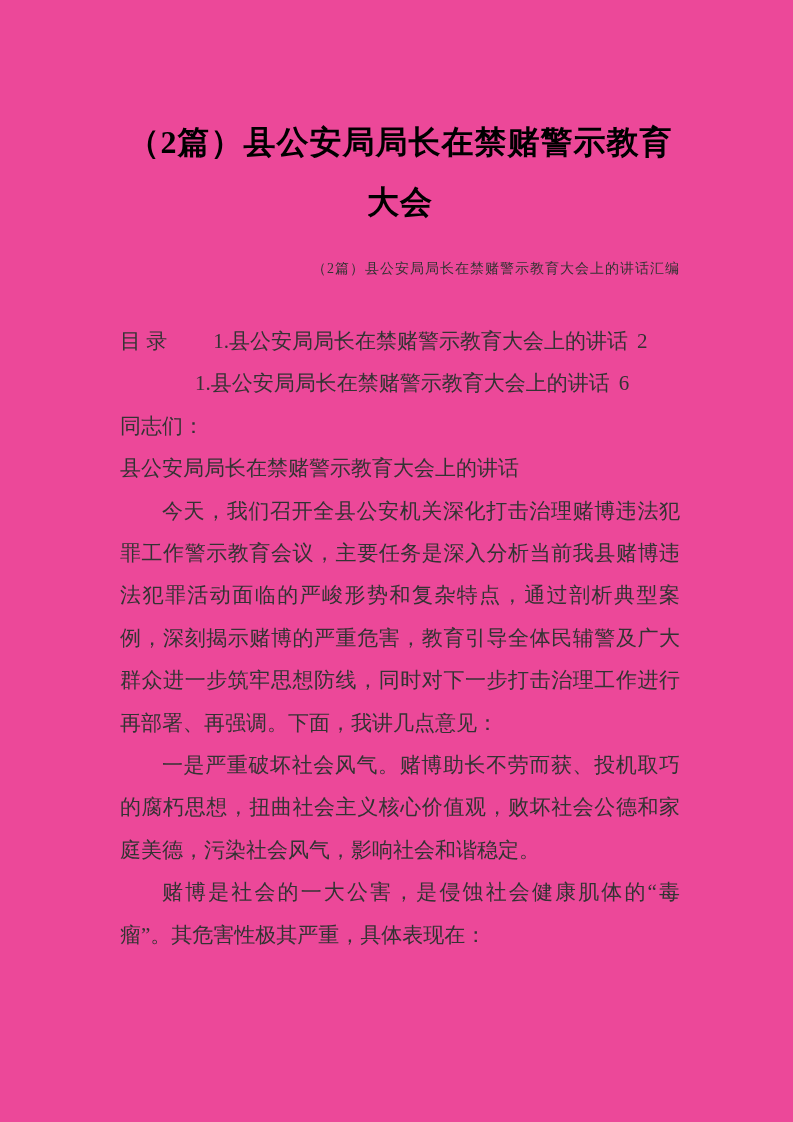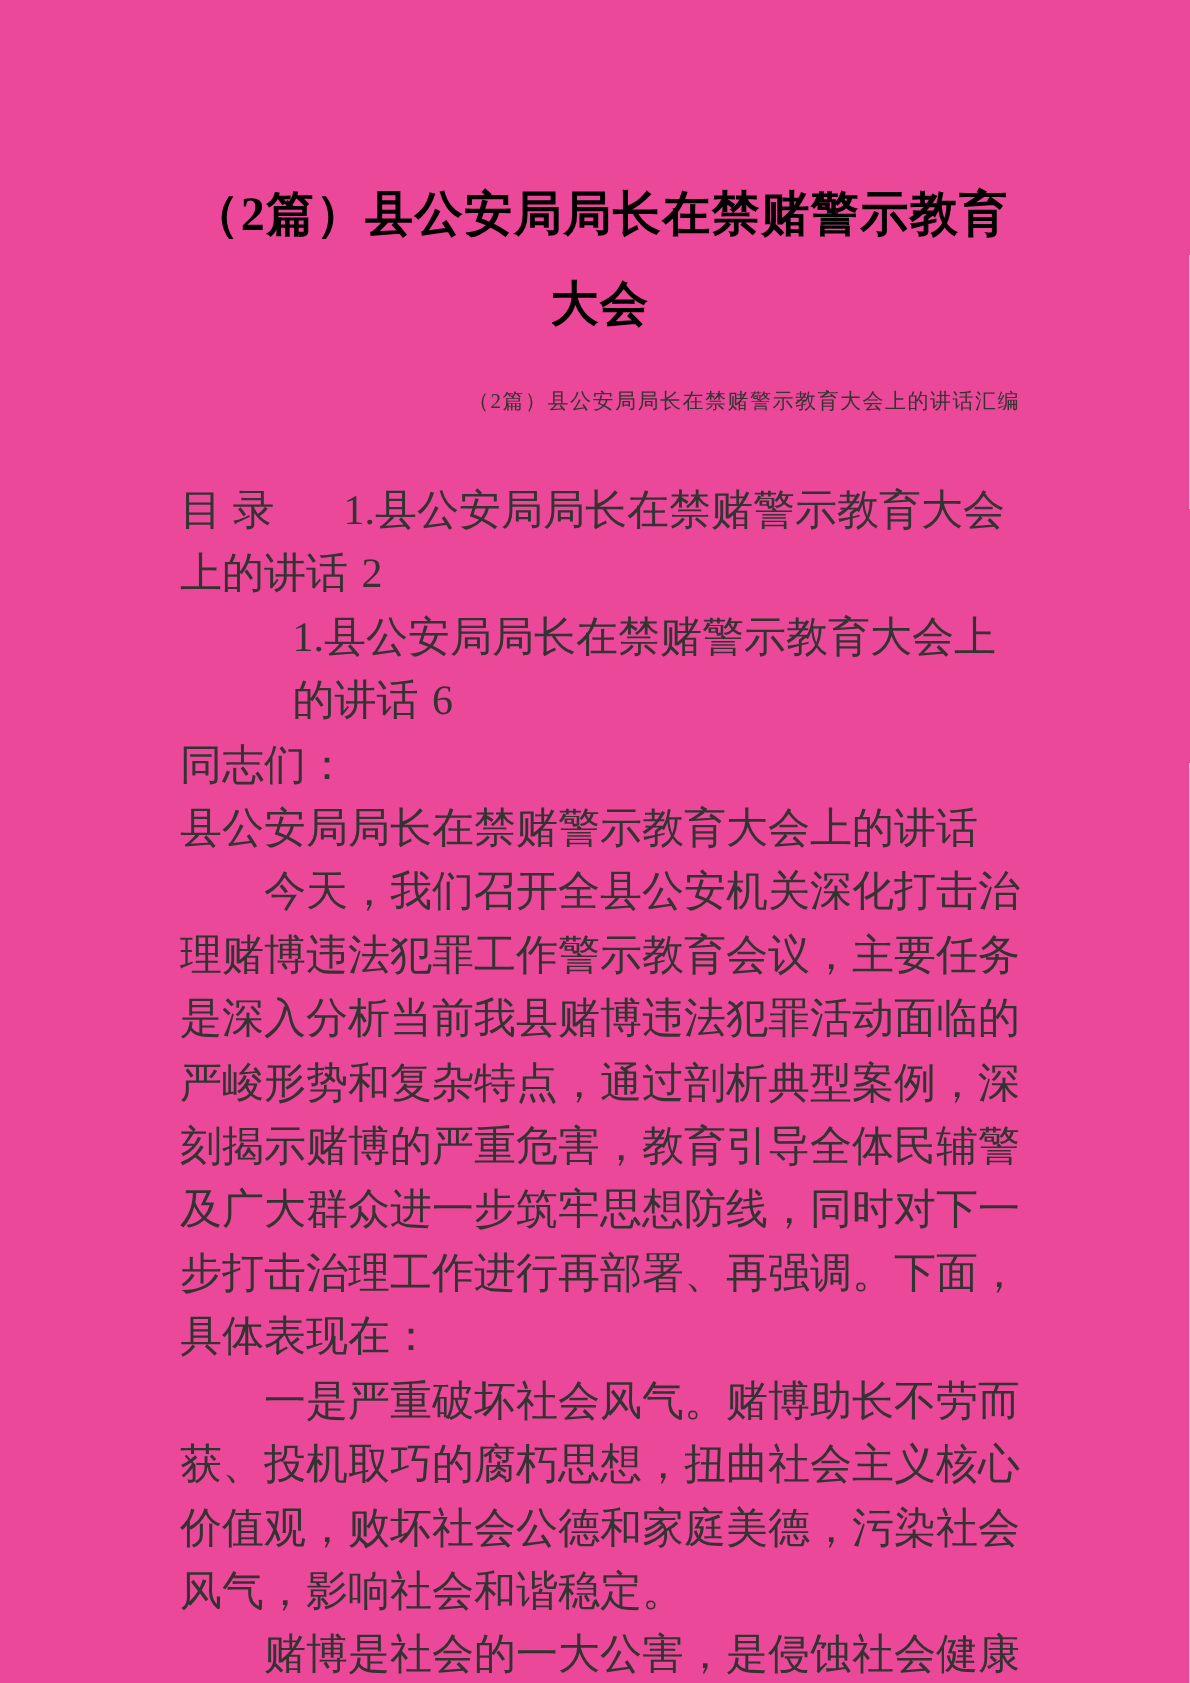--- a/index.html
+++ b/index.html
@@ -30,21 +30,21 @@
   }
   .subtitle {
     margin: 16px 0 0 0;
     font-size: 14px;
     line-height: 42px;
     text-align: right;
     letter-spacing: 1px;
   }
   .line, .para {
     margin: 0;
-    font-size: 28px;
+    font-size: 21px;
     line-height: 42.4px;
   }
   .toc-first {
     margin-top: 30px;
   }
   .toc-gap {
     display: inline-block;
     width: 46px;
   }
   .toc-indent {
@@ -79,21 +79,21 @@
     </p>
 
     <p class="line toc-indent">
       <span>1.县公安局局长在禁赌警示教育大会上的讲话</span><span class="pagenum">6</span>
     </p>
 
     <p class="line">同志们：</p>
 
     <p class="line">县公安局局长在禁赌警示教育大会上的讲话</p>
 
-    <p class="para">今天，我们召开全县公安机关深化打击治理赌博违法犯罪工作警示教育会议，主要任务是深入分析当前我县赌博违法犯罪活动面临的严峻形势和复杂特点，通过剖析典型案例，深刻揭示赌博的严重危害，教育引导全体民辅警及广大群众进一步筑牢思想防线，同时对下一步打击治理工作进行再部署、再强调。下面，具体表现在：</p>
+    <p class="para">今天，我们召开全县公安机关深化打击治理赌博违法犯罪工作警示教育会议，主要任务是深入分析当前我县赌博违法犯罪活动面临的严峻形势和复杂特点，通过剖析典型案例，深刻揭示赌博的严重危害，教育引导全体民辅警及广大群众进一步筑牢思想防线，同时对下一步打击治理工作进行再部署、再强调。下面，我讲几点意见：</p>
 
 
     <p class="para">一是严重破坏社会风气。赌博助长不劳而获、投机取巧的腐朽思想，扭曲社会主义核心价值观，败坏社会公德和家庭美德，污染社会风气，影响社会和谐稳定。</p>
 
     <p class="para">赌博是社会的一大公害，是侵蚀社会健康肌体的“毒瘤”。其危害性极其严重，具体表现在：</p>
 
   </div>
 </div>
 
 </body></html>

